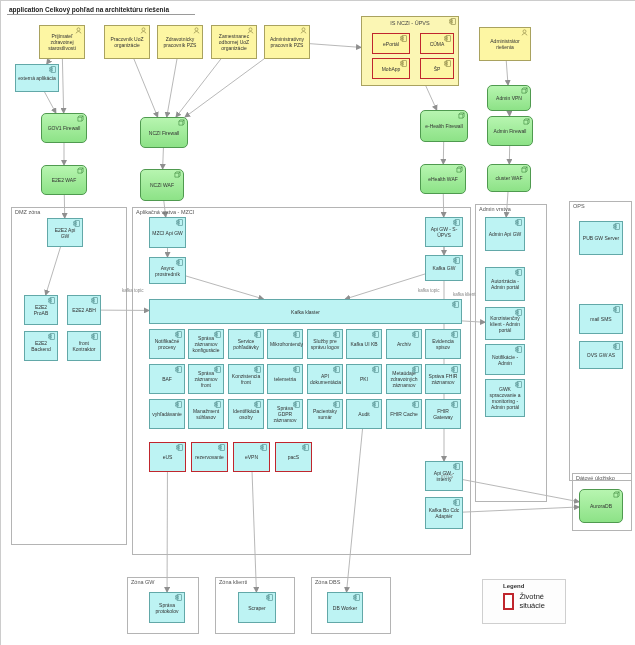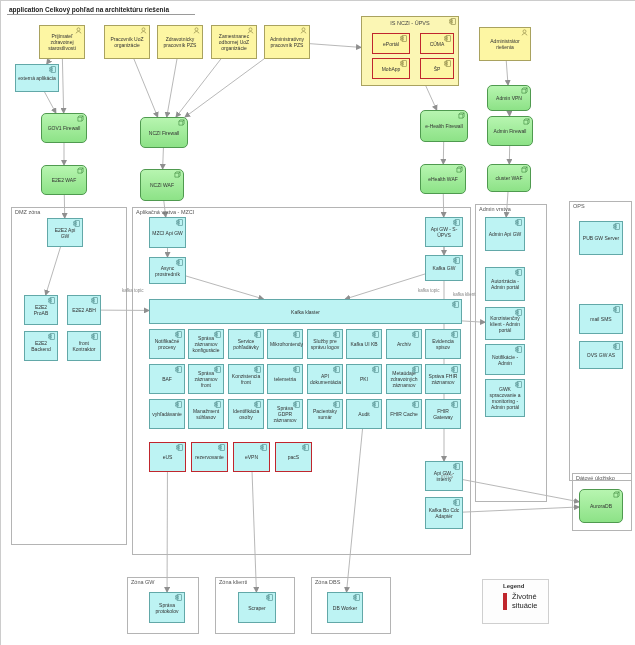--- a/index.html
+++ b/index.html
@@ -13,21 +13,21 @@
         text-align:center;font-size:5px;line-height:1.2;color:#333;padding:2px;z-index:2;}
   .actor{background:#fdf6a3;border:1px solid #a9a25f;}
   .ygroup{background:#fbf6b4;border:1px solid #a9a25f;align-items:flex-start;font-size:5.5px;padding-top:3px;color:#444;}
   .app{background:#bdf3f3;border:1px solid #62a8a8;}
   .gnode{background:linear-gradient(#b7f5b0,#8de287);border:1px solid #4f9a4f;border-radius:5px;}
   .red{border:1.6px solid #c0262d;}
   .icon{position:absolute;top:1px;right:2px;width:7px;height:7px;pointer-events:none;}
   .icon svg{display:block;width:7px;height:7px;}
   .lbl{display:block;width:100%;}
   .elabel{position:absolute;font-size:4.5px;color:#888;z-index:3;white-space:nowrap;}
-  #legend{position:absolute;left:481px;top:578px;width:67px;height:45px;background:#fdfdfd;
+  #legend{position:absolute;left:481px;top:578px;width:84px;height:45px;background:#fdfdfd;
           border:1px solid #cfcfcf;z-index:4;box-sizing:border-box;padding:3px 20px;}
   .legend-title{font-size:6px;font-weight:bold;color:#333;margin-bottom:3px;}
   .legend-row{display:flex;align-items:center;gap:5px;}
   .legend-swatch{display:inline-block;width:15px;height:13px;background:#ffffff;border:2px solid #c0262d;}
   .legend-label{font-size:7.5px;color:#222;}
 </style>
 </head>
 <body>
 
 <div id="stage">

